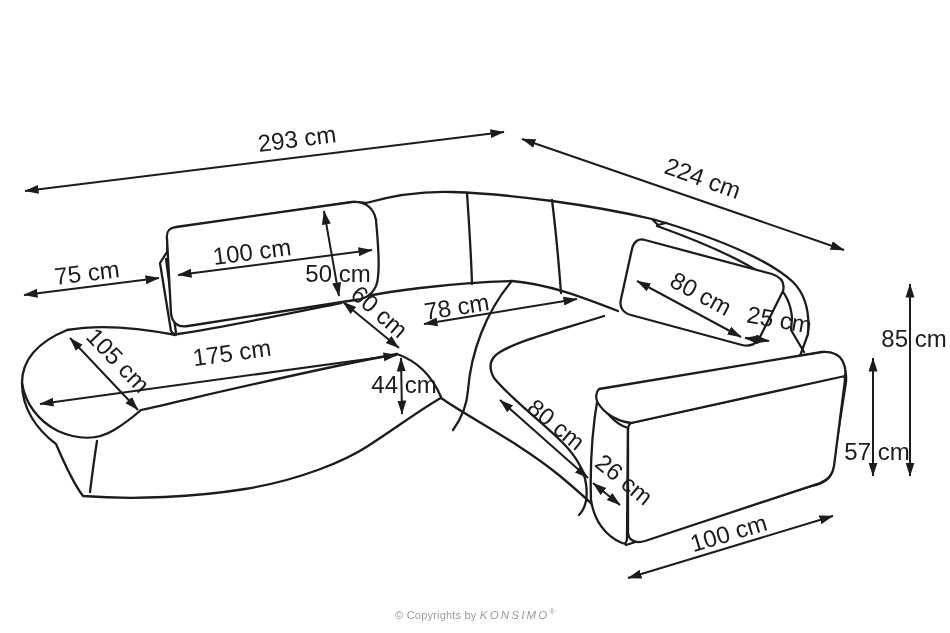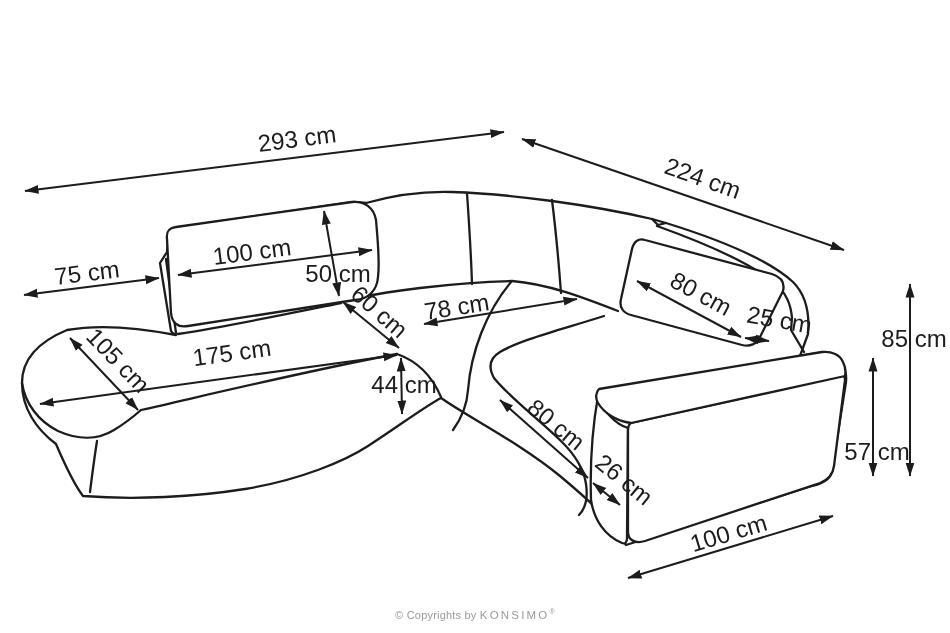--- a/index.html
+++ b/index.html
@@ -5,21 +5,21 @@
   html,body{margin:0;padding:0;background:#ffffff;}
   .stage{position:relative;width:950px;height:633px;background:#ffffff;overflow:hidden;
          font-family:"Liberation Sans", sans-serif;}
   svg{position:absolute;left:0;top:0;}
   .sofa path{stroke:#1c1c1c;stroke-width:2.3;fill:none;stroke-linecap:round;stroke-linejoin:round;}
   .sofa path.filled{fill:#ffffff;}
   .dim-line{stroke:#1c1c1c;stroke-width:2;fill:none;}
   .dim-label{font-size:24px;fill:#1c1c1c;font-family:"Liberation Sans", sans-serif;}
   .footer{position:absolute;left:0;right:0;bottom:12px;text-align:center;color:#9b9b9b;
           font-size:11px;letter-spacing:0.2px;}
-  .footer .brand{letter-spacing:2.2px;font-size:11.5px;}
+  .footer .brand{letter-spacing:2.2px;font-size:11.5px;font-style:italic;}
   .footer .reg{font-size:7px;vertical-align:super;}
 </style>
 </head>
 <body>
 
 <div class="stage">
   <svg width="950" height="633" viewBox="0 0 950 633">
     <defs>
       <marker id="ah" markerWidth="15" markerHeight="12" refX="13.5" refY="6" orient="auto-start-reverse" markerUnits="userSpaceOnUse">
         <path d="M14,6 L0,1.5 L0,10.5 Z" fill="#1c1c1c"></path>

